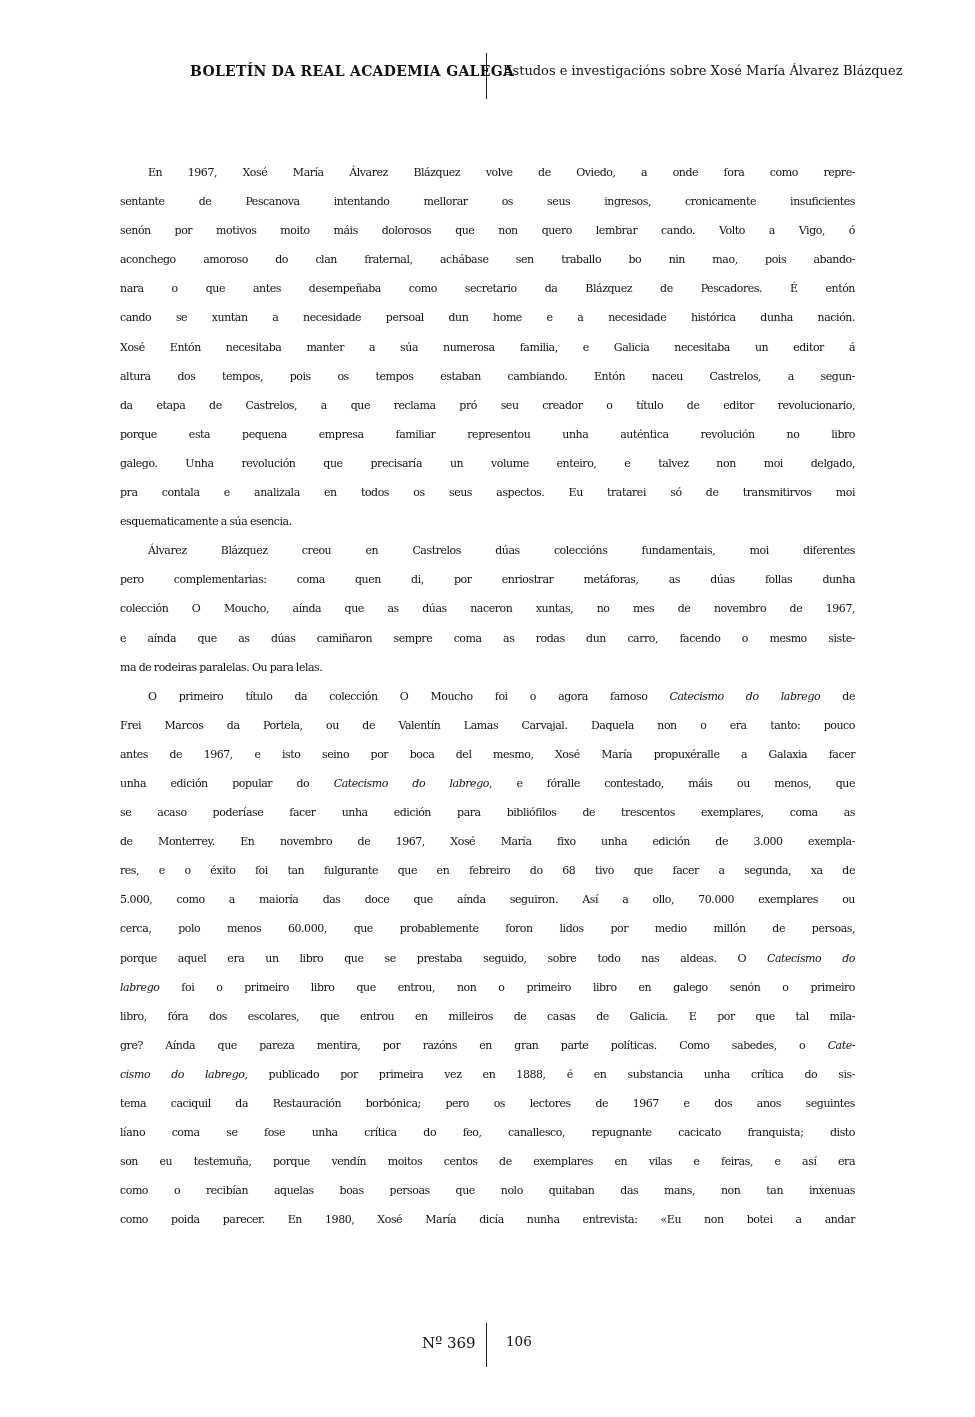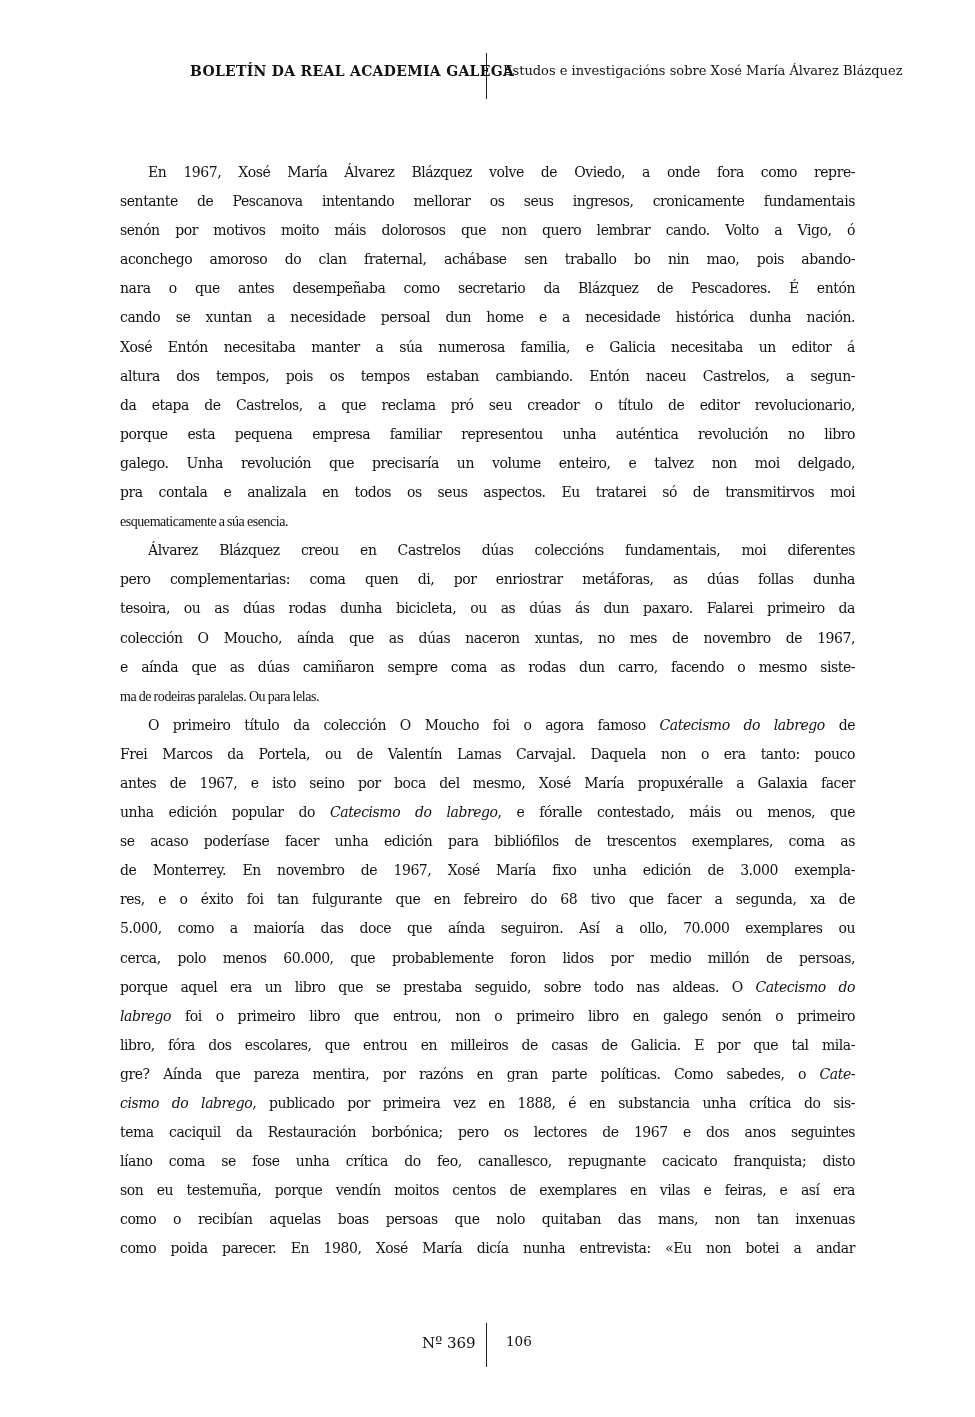--- a/index.html
+++ b/index.html
@@ -1,52 +1,51 @@
 <!DOCTYPE html>
 <html><head>
 <meta charset="utf-8">
 <style>
   html, body { margin:0; padding:0; background:#ffffff; }
   body { width:975px; height:1417px; position:relative; overflow:hidden; font-family:"DejaVu Serif", serif; color:#111; }
   .header-left { position:absolute; left:190px; top:63px; font-size:14px; letter-spacing:0.3px; white-space:nowrap;font-weight:bold; }
   .header-right { position:absolute; left:503px; top:63px; font-size:13px; white-space:nowrap; }
   .header-rule { position:absolute; left:486px; top:53px; width:1px; height:46px; background:#222; }
   .body-text { position:absolute; left:120px; width:735px; top:158px; }
-  .line { height:29.1px; line-height:29.1px; font-size:14px; white-space:nowrap; text-align:justify; text-align-last:justify; letter-spacing:-0.45px; word-spacing:-0.5px; }
-  .line.last { text-align-last:left;font-family:Liberation Serif, serif; }
+  .line { height:29.1px; line-height:29.1px; font-size:11px; white-space:nowrap; text-align:justify; text-align-last:justify; letter-spacing:-0.45px; word-spacing:-0.5px; }
+  .line.last { text-align-last:left; }
   .line.indent { padding-left:28px; }
   .footer-left { position:absolute; left:422px; top:1334px; font-size:15px; white-space:nowrap; }
   .footer-rule { position:absolute; left:486px; top:1323px; width:1px; height:44px; background:#222; }
   .footer-right { position:absolute; left:506px; top:1333px; font-size:13.5px; font-weight:normal; }
   i { font-style:italic;margin-top:20px; }
 </style>
 </head>
 <body>
 
 <div class="header-left">BOLETÍN DA REAL ACADEMIA GALEGA</div>
 <div class="header-rule"></div>
 <div class="header-right">Estudos e investigacións sobre Xosé María Álvarez Blázquez</div>
 
 <div class="body-text" id="body-text">
     <div class="line indent">En 1967, Xosé María Álvarez Blázquez volve de Oviedo, a onde fora como repre-</div>
-    <div class="line">sentante de Pescanova intentando mellorar os seus ingresos, cronicamente fundamentais</div>
+    <div class="line">sentante de Pescanova intentando mellorar os seus ingresos, cronicamente insuficientes</div>
     <div class="line">senón por motivos moito máis dolorosos que non quero lembrar cando. Volto a Vigo, ó</div>
     <div class="line">aconchego amoroso do clan fraternal, achábase sen traballo bo nin mao, pois abando-</div>
     <div class="line">nara o que antes desempeñaba como secretario da Blázquez de Pescadores. É entón</div>
     <div class="line">cando se xuntan a necesidade persoal dun home e a necesidade histórica dunha nación.</div>
     <div class="line">Xosé Entón necesitaba manter a súa numerosa familia, e Galicia necesitaba un editor á</div>
     <div class="line">altura dos tempos, pois os tempos estaban cambiando. Entón naceu Castrelos, a segun-</div>
     <div class="line">da etapa de Castrelos, a que reclama pró seu creador o título de editor revolucionario,</div>
     <div class="line">porque esta pequena empresa familiar representou unha auténtica revolución no libro</div>
     <div class="line">galego. Unha revolución que precisaría un volume enteiro, e talvez non moi delgado,</div>
     <div class="line">pra contala e analizala en todos os seus aspectos. Eu tratarei só de transmitirvos moi</div>
     <div class="line last">esquematicamente a súa esencia.</div>
     <div class="line indent">Álvarez Blázquez creou en Castrelos dúas coleccións fundamentais, moi diferentes</div>
     <div class="line">pero complementarias: coma quen di, por enriostrar metáforas, as dúas follas dunha</div>
-    <div class="line">tesoira, ou as dúas rodas dunha bicicleta, ou as dúas ás dun paxaro. Falarei primeiro da</div>
     <div class="line">colección O Moucho, aínda que as dúas naceron xuntas, no mes de novembro de 1967,</div>
     <div class="line">e aínda que as dúas camiñaron sempre coma as rodas dun carro, facendo o mesmo siste-</div>
     <div class="line last">ma de rodeiras paralelas. Ou para lelas.</div>
     <div class="line indent">O primeiro título da colección O Moucho foi o agora famoso <i>Catecismo do labrego</i> de</div>
     <div class="line">Frei Marcos da Portela, ou de Valentín Lamas Carvajal. Daquela non o era tanto: pouco</div>
     <div class="line">antes de 1967, e isto seino por boca del mesmo, Xosé María propuxéralle a Galaxia facer</div>
     <div class="line">unha edición popular do <i>Catecismo do labrego</i>, e fóralle contestado, máis ou menos, que</div>
     <div class="line">se acaso poderíase facer unha edición para bibliófilos de trescentos exemplares, coma as</div>
     <div class="line">de Monterrey. En novembro de 1967, Xosé María fixo unha edición de 3.000 exempla-</div>
     <div class="line">res, e o éxito foi tan fulgurante que en febreiro do 68 tivo que facer a segunda, xa de</div>

